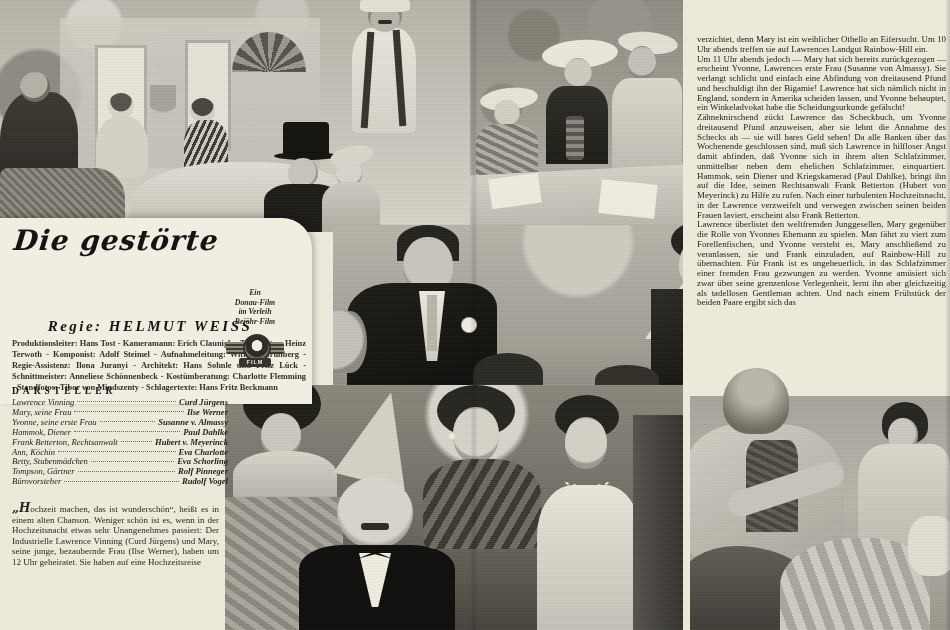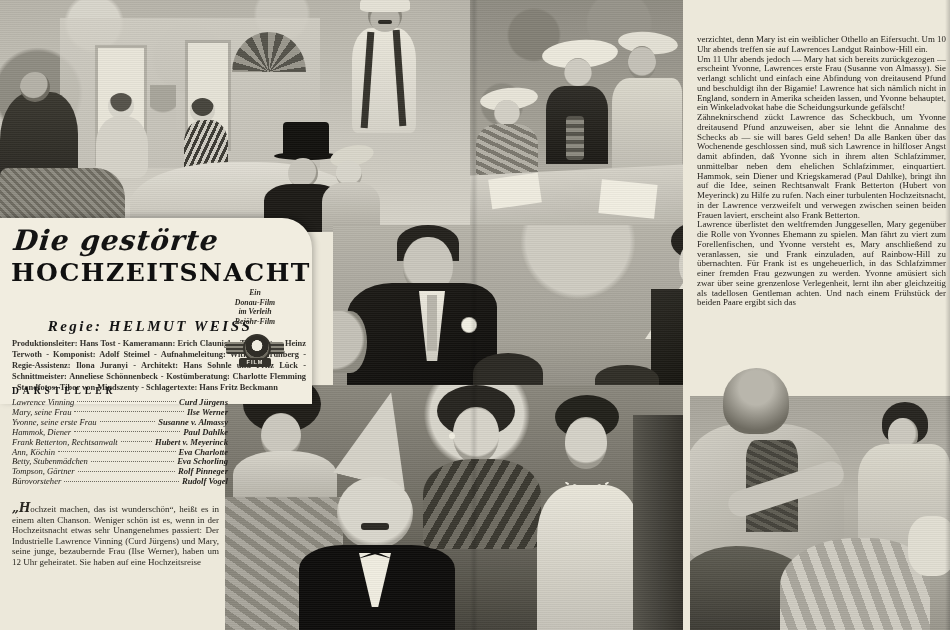--- a/index.html
+++ b/index.html
@@ -160,21 +160,20 @@
     <div class="s" style="left:330px;top:10px;width:64px;height:44px;border-radius:50%;background:#21201a;"></div>
     <div class="s" style="left:340px;top:32px;width:42px;height:52px;border-radius:48%;background:radial-gradient(circle at 50% 45%,#d5d2c8 0 60%,#9d9a90 66%);"></div>
     <div class="s" style="left:338px;top:84px;width:48px;height:16px;border-radius:0 0 50% 50%;border-bottom:4px dotted #f3f0e4;"></div>
     <div class="s" style="left:312px;top:100px;width:104px;height:145px;border-radius:35% 35% 0 0;background:linear-gradient(180deg,#eae7db,#c5c2b8);"></div>
     <div class="s" style="left:408px;top:30px;width:50px;height:215px;background:linear-gradient(90deg,#55534b,#33312b);"></div>
     <div class="grain"></div>
   </div>
 
   <div class="abs title-card" style="z-index:5;">
     <div class="title-script">Die gestörte</div>
-    <div class="title-main">HOCHZEITSNACHT</div>
     <div class="regie">Regie: HELMUT WEISS</div>
     <div class="credits">Produktionsleiter: Hans Tost  -  Kameramann: Erich Claunigk  -  Tonmeister: Heinz Terwoth  -  Komponist: Adolf Steimel  -  Aufnahmeleitung: Withold Grünberg  -  Regie-Assistenz: Ilona Juranyi  -  Architekt: Hans Sohnle und Fritz Lück  -  Schnittmeister: Anneliese Schönnenbeck  -  Kostümberatung: Charlotte Flemming  -  Standfotos: Tibor von Mindszenty  -  Schlagertexte: Hans Fritz Beckmann</div>
   </div>
 
   <div class="abs dist">
     <div class="line">Ein</div>
     <div class="line">Donau-Film</div>
     <div class="line">im Verleih</div>
     <div class="line">Bejöhr-Film</div>
     <div class="logo">

